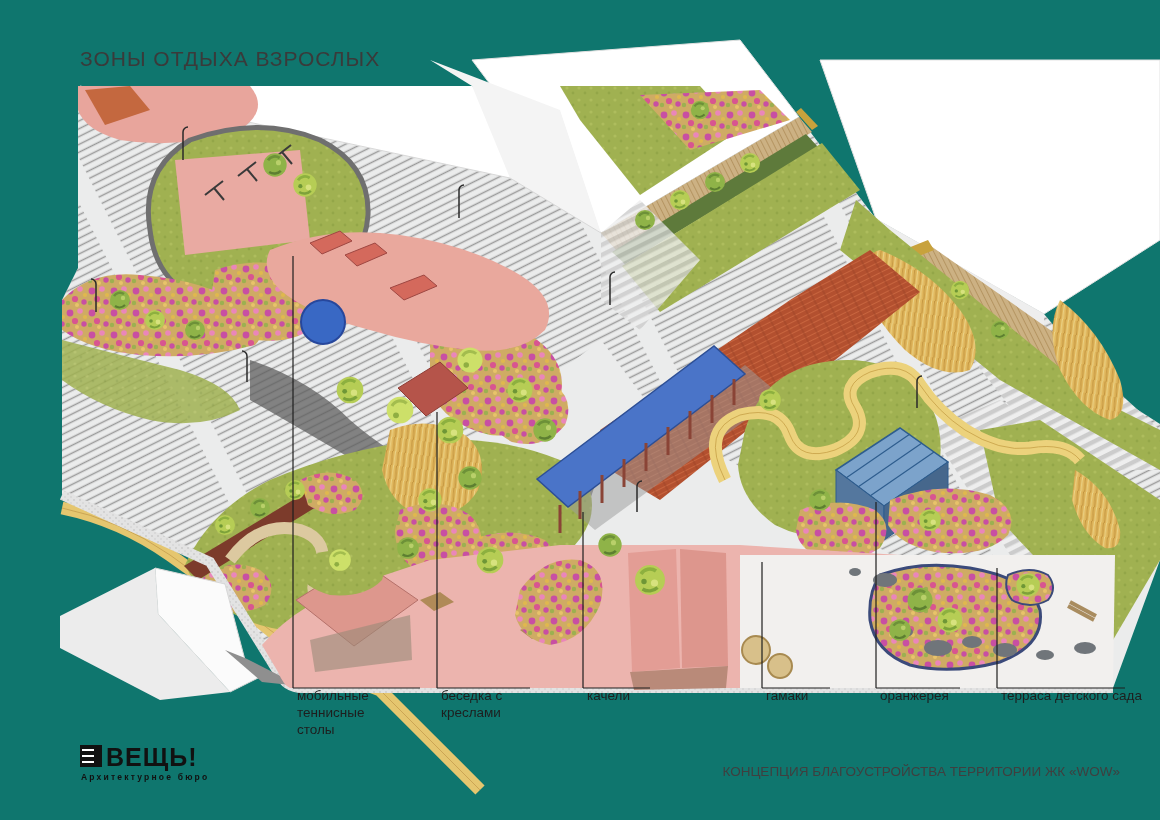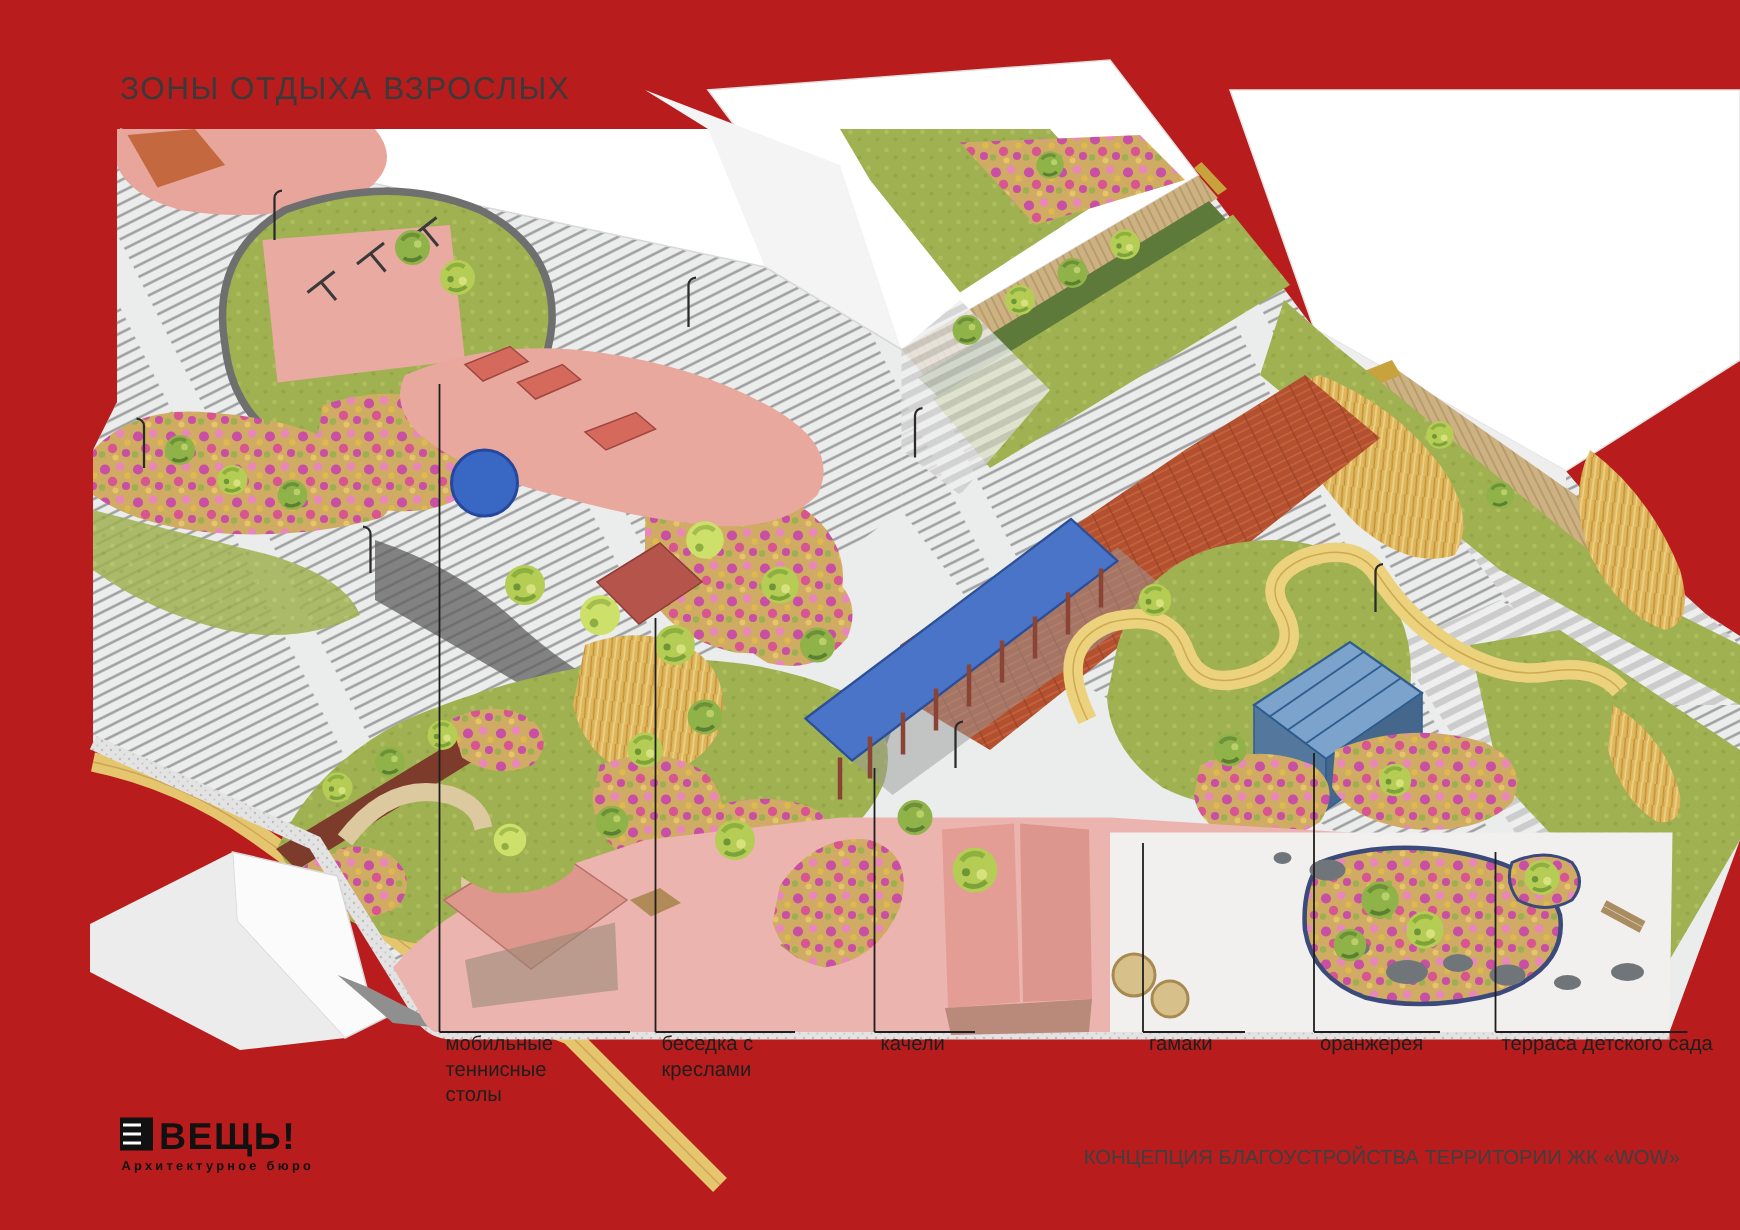--- a/index.html
+++ b/index.html
@@ -1,16 +1,16 @@
 <!DOCTYPE html>
 <html><head>
 <meta charset="utf-8">
 <style>
 html,body{margin:0;padding:0;background:#ffffff;}
-.page{position:relative;width:1160px;height:820px;background:#b91c1c;overflow:hidden;font-family:"Liberation Sans",sans-serif;}
+.page{position:relative;width:1160px;height:820px;background:#0f766e;overflow:hidden;font-family:"Liberation Sans",sans-serif;}
 svg{position:absolute;left:0;top:0;}
 </style>
 </head>
 <body>
 <div class="page">
 <svg width="1160" height="820" viewBox="0 0 1160 820">
 <defs>
 <pattern id="stripes" patternUnits="userSpaceOnUse" width="220" height="7" patternTransform="rotate(-26.565)">
   <rect width="220" height="7" fill="none"></rect>
   <line x1="0" y1="3.5" x2="200" y2="3.5" stroke="#9b9b9b" stroke-width="1.7"></line>

